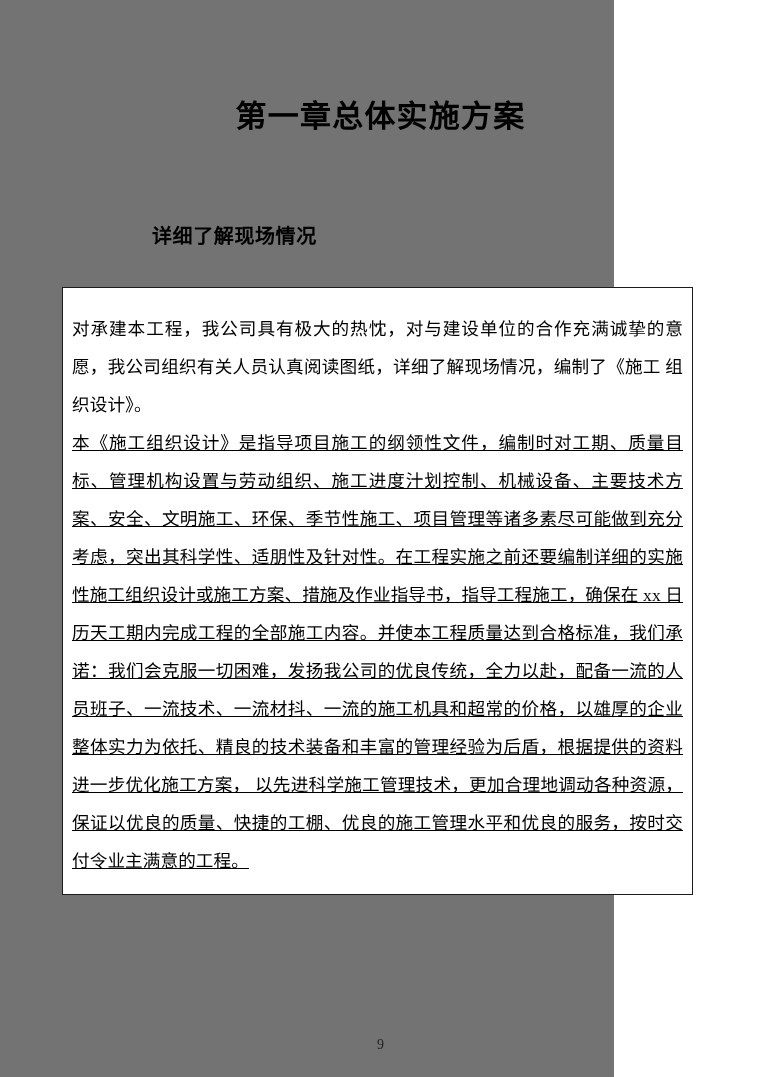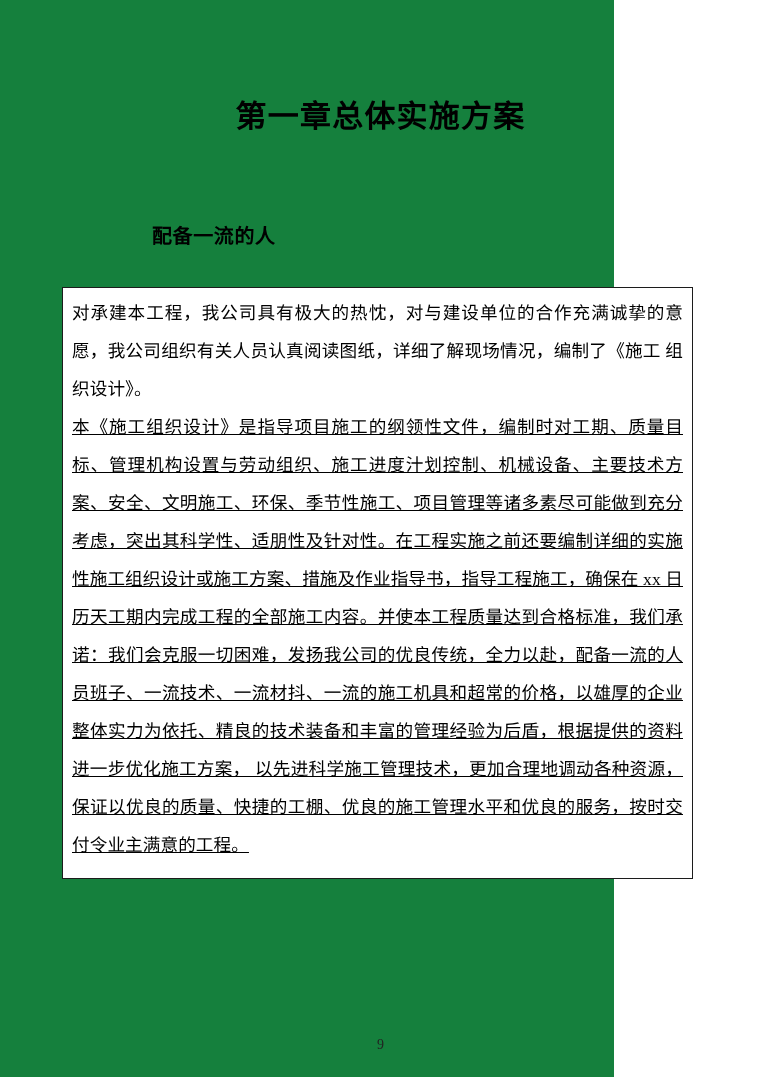--- a/index.html
+++ b/index.html
@@ -17,21 +17,21 @@
     overflow: hidden;
     -webkit-font-smoothing: antialiased;
   }
 
   .page {
     position: absolute;
     left: 0;
     top: 0;
     width: 614px;
     height: 1077px;
-    background: #15803d;
+    background: #737373;
   }
 
   
   .chapter-title {
     position: absolute;
     left: 0;
     top: 98px;
     width: 761px;
     text-align: center;
     font-size: 31px;
@@ -73,20 +73,21 @@
     font-size: 18px;
     font-weight: bold;
     letter-spacing: 0.4px;
     color: #111111;
     white-space: nowrap;
   }
 
   .table-body {
     padding: 6px 9px 14px 9px;
     box-sizing: border-box;
+    margin-top: 16px;
   }
 
   .para {
     font-size: 17.6px;
     line-height: 38px;
     text-align: justify;
     text-justify: inter-ideograph;
     text-align-last: left;
     letter-spacing: 0.1px;
     margin: 0;
@@ -109,21 +110,21 @@
     line-height: 1;
   }
 </style>
 </head>
 <body>
 
 <div class="page">
 
   <div class="chapter-title">第一章总体实施方案</div>
 
-  <div class="section-title">配备一流的人</div>
+  <div class="section-title">详细了解现场情况</div>
 
   <div class="content-table">
 
 
     <div class="table-body">
       <p class="para">对承建本工程，我公司具有极大的热忱，对与建设单位的合作充满诚挚的意愿，我公司组织有关人员认真阅读图纸，详细了解现场情况，编制了《施工 组织设计》。</p>
       <p class="para">本《施工组织设计》是指导项目施工的纲领性文件，编制时对工期、质量目标、管理机构设置与劳动组织、施工进度汁划控制、机械设备、主要技术方 案、安全、文明施工、环保、季节性施工、项目管理等诸多素尽可能做到充分 考虑，突出其科学性、适朋性及针对性。在工程实施之前还要编制详细的实施 性施工组织设计或施工方案、措施及作业指导书，指导工程施工，确保在 xx 日 历天工期内完成工程的全部施工内容。并使本工程质量达到合格标准，我们承 诺：我们会克服一切困难，发扬我公司的优良传统，全力以赴，配备一流的人 员班子、一流技术、一流材抖、一流的施工机具和超常的价格，以雄厚的企业 整体实力为依托、精良的技术装备和丰富的管理经验为后盾，根据提供的资料 进一步优化施工方案， 以先进科学施工管理技术，更加合理地调动各种资源， 保证以优良的质量、快捷的工棚、优良的施工管理水平和优良的服务，按时交 付令业主满意的工程。</p>
     </div>
 
   </div>

